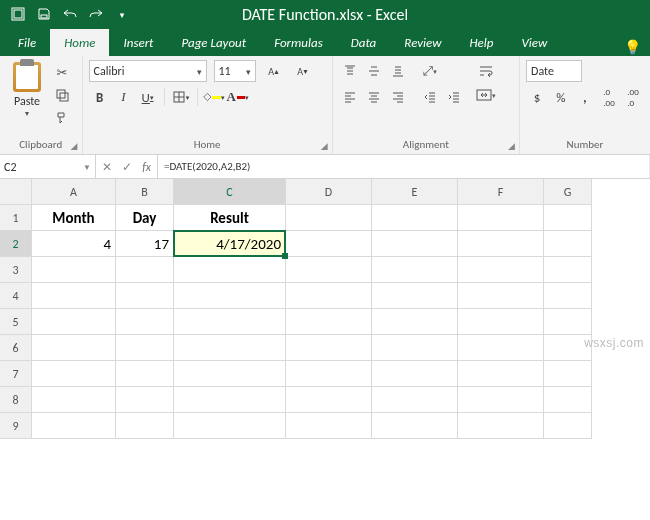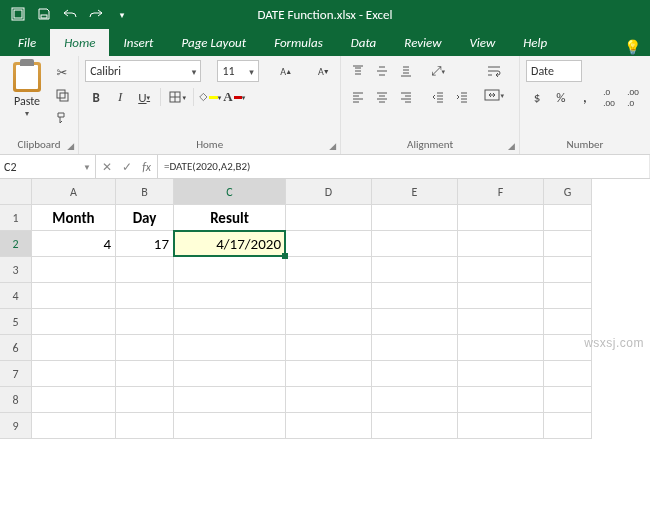--- a/index.html
+++ b/index.html
@@ -3,21 +3,21 @@
 <meta charset="utf-8">
 <style>
   * { box-sizing: border-box; margin: 0; padding: 0; font-family: "Segoe UI", Calibri, sans-serif; }
   body { background: #fff; width: 650px; height: 520px; overflow: hidden; font-size: 12px; color: #333; }
 
   
   .titlebar { background: #0e6837; height: 28px; display: flex; align-items: center; color: #fff; position: relative; }
   .titlebar .qat { display: flex; align-items: center; gap: 2px; padding-left: 6px; }
   .tb-btn { width: 24px; height: 22px; display: flex; align-items: center; justify-content: center; color: #fff; font-size: 13px; }
   .tb-btn svg { stroke: #fff; fill: none; }
-  .title { position: absolute; left: 50%; transform: translateX(-50%); font-size: 13px; white-space: nowrap; }
+  .title { position: absolute; left: 50%; transform: translateX(-50%); font-size: 16px; white-space: nowrap; }
 
   
   .tabs { background: #0e6837; height: 28px; display: flex; align-items: flex-end; padding-left: 4px; color: #fff; font-size: 13px; }
   .tab { padding: 6px 14px 6px; cursor: default; font-style: italic; }
   .tab.active { background: #f3f3f3; color: #127245; }
   .tabs-right { margin-left: auto; display: flex; align-items: center; gap: 10px; padding-right: 8px; }
   .tabs-right .glyph { color: #fff; font-size: 14px; }
 
   
   .ribbon { background: #f3f3f3; border-bottom: 1px solid #d4d4d4; height: 99px; display: flex; position: relative; }
@@ -27,21 +27,21 @@
   .small-launcher { position: relative; }
   .launcher { position: absolute; right: 4px; bottom: 3px; font-size: 9px; color: #888; }
 
   .paste-big { display: flex; flex-direction: column; align-items: center; width: 42px; padding-top: 2px; }
   .paste-icon { width: 28px; height: 30px; background: linear-gradient(#d9a24a,#c98a2d); border-radius: 3px; position: relative; margin-bottom: 2px; }
   .paste-icon::before { content:""; position:absolute; left:3px; top:3px; right:3px; bottom:3px; background:#fff; border-radius:1px; }
   .paste-icon::after { content:""; position:absolute; left:7px; top:-3px; width:14px; height:7px; background:#888; border-radius:2px 2px 0 0; }
   .mini-stack { display: flex; flex-direction: column; gap: 3px; padding-top: 2px; }
   .mini { width: 20px; height: 20px; display: flex; align-items: center; justify-content: center; font-size: 13px; color: #555; }
 
-  .font-top { display:flex; gap:16px; align-items:center; margin-bottom:4px;}
+  .font-top { display:flex; gap:7px; align-items:center; margin-bottom:4px;}
   .combo { border:1px solid #c5c5c5; background:#fff; height:22px; display:flex; align-items:center; padding:0 4px; font-size:12px; color:#333; position:relative;}
   .combo .chev { margin-left:auto; color:#555; font-size:9px; padding-left:4px;}
   .fontname { width: 118px; }
   .fontsize { width: 42px; }
   .ribbtn { width: 22px; height:22px; display:flex; align-items:center; justify-content:center; font-size:13px; color:#444; }
   .font-bottom { display:flex; gap:2px; align-items:center;}
   .fillcolor .swatch { display:inline-block; width:12px; height:3px; background:#ffff00; margin-left:1px; vertical-align:-1px;}
   .fontcolor .swatch { display:inline-block; width:12px; height:3px; background:#d00000; margin-left:1px; vertical-align:-1px;}
   .increase, .decrease { font-size:10px; letter-spacing:-1px;}
   .align-btn { width:22px; height:22px; display:flex; align-items:center; justify-content:center; color:#555; font-size:13px;}
@@ -115,22 +115,22 @@
 </div>
 
 <div class="tabs">
   <div class="tab">File</div>
   <div class="tab active">Home</div>
   <div class="tab">Insert</div>
   <div class="tab">Page Layout</div>
   <div class="tab">Formulas</div>
   <div class="tab">Data</div>
   <div class="tab">Review</div>
+  <div class="tab">Help</div>
   <div class="tab">View</div>
-  <div class="tab">Help</div>
   <div class="tabs-right">
     <div class="glyph">💡</div>
   </div>
 </div>
 
 <div class="ribbon">
 
   <div class="group small-launcher" style="width:86px;">
     <div class="group-body">
       <div class="paste-big">

